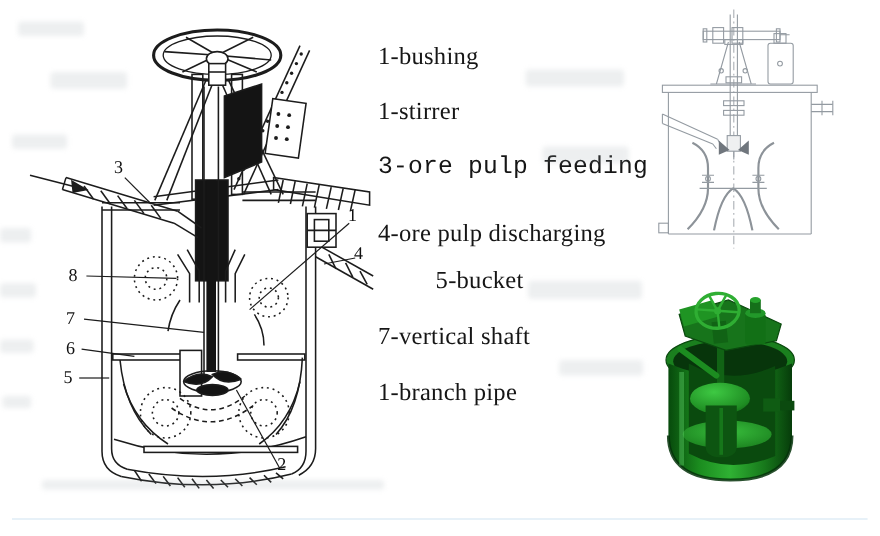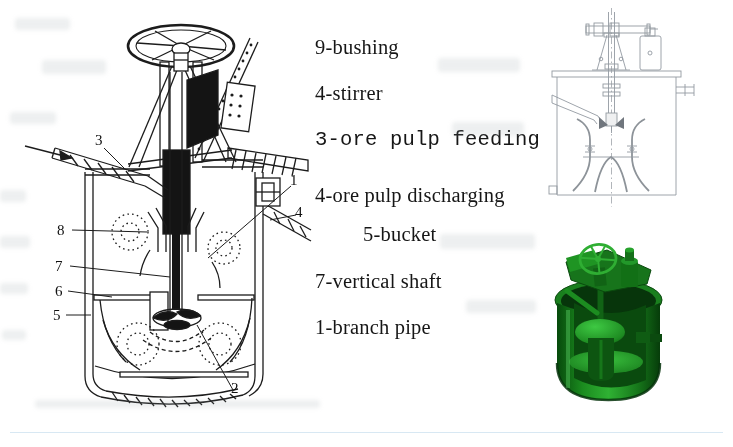--- a/index.html
+++ b/index.html
@@ -255,22 +255,22 @@
   <span class="callout c2">2</span>
   <span class="callout c3">3</span>
   <span class="callout c4">4</span>
   <span class="callout c5">5</span>
   <span class="callout c6">6</span>
   <span class="callout c7">7</span>
   <span class="callout c8">8</span>
 </div>
 
 <div class="legend">
-  <div class="legend-item">9-bushing</div>
-  <div class="legend-item">4-stirrer</div>
+  <div class="legend-item">1-bushing</div>
+  <div class="legend-item">1-stirrer</div>
   <div class="legend-item">3-ore pulp feeding</div>
   <div class="legend-item">4-ore pulp discharging</div>
   <div class="legend-item">5-bucket</div>
   <div class="legend-item">7-vertical shaft</div>
   <div class="legend-item">1-branch pipe</div>
 </div>
 
 <div class="cad-area">
   <svg width="190" height="222" viewBox="543 0 190 222">
     <g stroke="#939aa1" fill="none" stroke-width="0.9">

